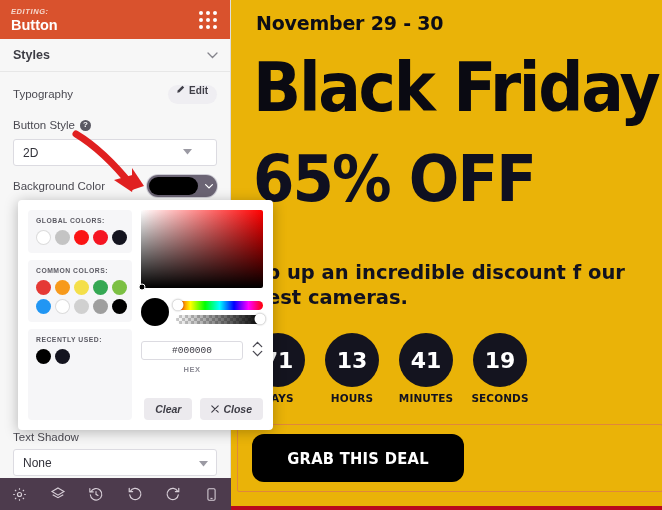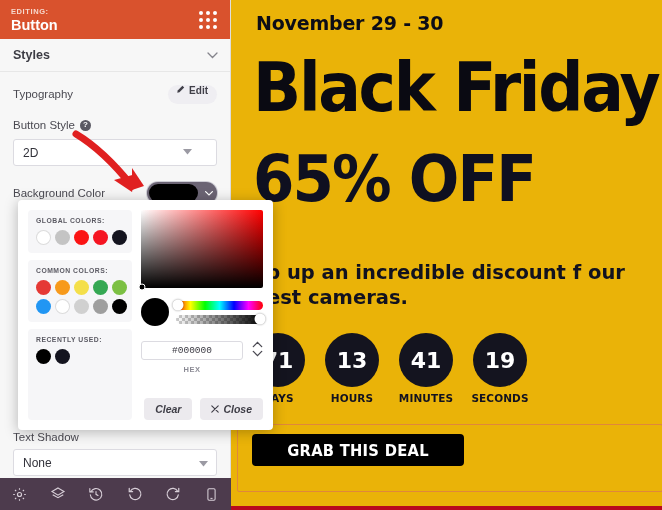--- a/index.html
+++ b/index.html
@@ -38,20 +38,21 @@
     flex: 0 0 39px;
   }
   .ph-left { padding-top: 3px; }
   .ph-editing {
     color: #f6d8cd;
     font-size: 7.5px;
     letter-spacing: .6px;
     font-weight: bold;
     display: block;
     line-height: 9px;
+    font-style: italic;
   }
   .ph-title {
     color: #ffffff;
     font-size: 14.5px;
     font-weight: bold;
     display: block;
     line-height: 17px;
     margin-top: 1px;
   }
   .dots-grid {
@@ -128,21 +129,21 @@
     padding: 0 24px 0 9px;
     font-size: 12px;
     color: #32323a;
     margin-top: 3px;
     cursor: pointer;
   }
   .select .caret { color: #9b9aa3; font-size: 8px; }
 
   .row-bgcolor {
     display: flex; align-items: center; justify-content: space-between;
-    margin-top: 15px;
+    margin-top: 8px;
     height: 24px;
   }
   .swatch-ctl {
     display: flex; align-items: stretch;
     width: 70px; height: 22px;
     border-radius: 12px;
     overflow: hidden;
     background: #6b6474;
     box-shadow: 0 0 0 1px #cfced6;
     cursor: pointer;
@@ -420,23 +421,23 @@
   .cta-outline {
     position: absolute;
     left: 6px; top: 424px;
     width: 426px; height: 68px;
     border: 1.5px solid #e0873c;
     border-radius: 2px;
   }
   .cta-button {
     position: absolute;
     left: 21px; top: 434px;
-    width: 212px; height: 32px;
+    width: 212px; height: 48px;
     background: #000000;
-    border-radius: 4px;
+    border-radius: 12px;
     display: flex; align-items: center; justify-content: center;
     cursor: pointer;
   }
   .cta-button span {
     font-family: "DejaVu Sans", sans-serif;
     font-weight: bold;
     font-size: 16px;
     color: #ffffff;
     letter-spacing: .3px;
     transform: scaleX(.92);

